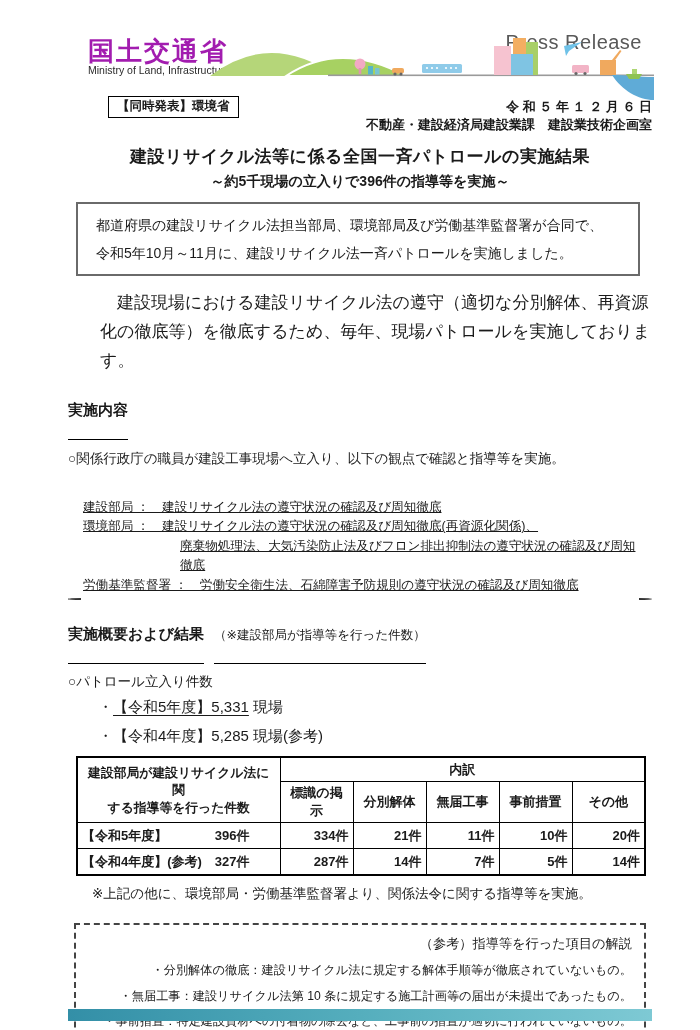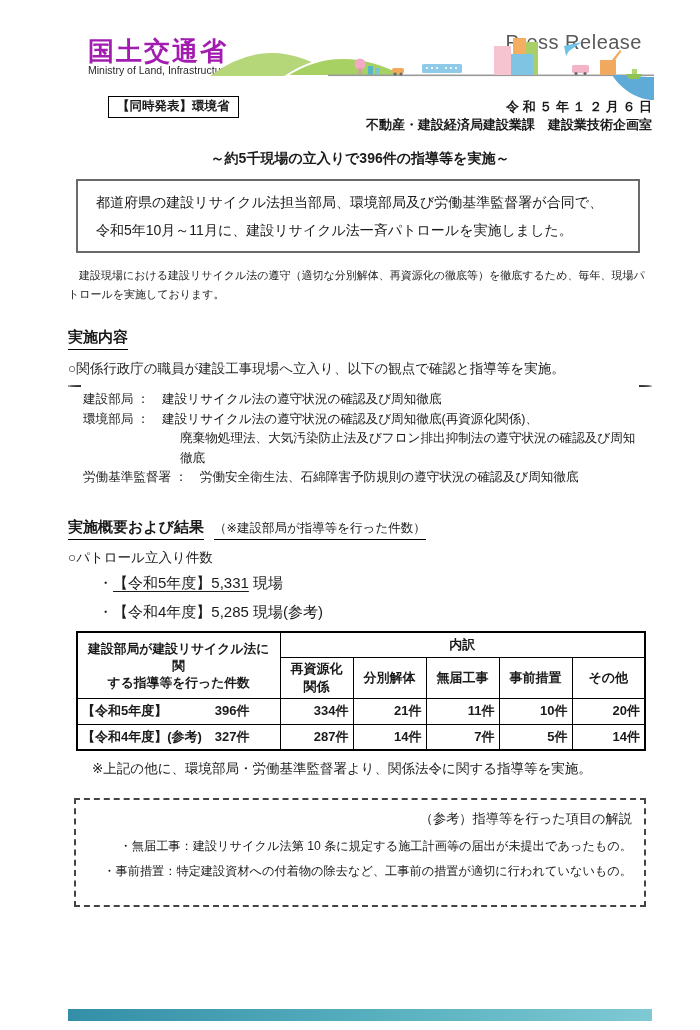--- a/index.html
+++ b/index.html
@@ -21,29 +21,29 @@
   .hdr-dept { position:absolute; right:48px; top:116px; font-size:13px; font-weight:700; }
   .illus { position:absolute; left:208px; top:28px; }
 
   
   .content { position:absolute; left:0; top:145px; width:700px; padding:0 48px 0 68px; }
   .title-main { text-align:center; font-size:17px; font-weight:700; letter-spacing:0.5px; }
   .title-sub { text-align:center; font-size:14px; font-weight:700; margin-top:5px; }
 
   .summary-box { width:564px; margin:11px 0 0 8px; border:2px solid #6a6a6a; padding:7px 18px; font-size:14px; line-height:2.0; }
 
-  .intro { margin-top:13px; font-size:11px; line-height:1.7; }
+  .intro { margin-top:13px; font-size:17px; line-height:1.7;margin-left:32px; }
 
   .sec-heading { margin-top:25px; font-size:15px; font-weight:700; }
-  .sec-heading > span { display:inline-block; border-bottom:1.8px solid #000; padding-bottom:2px; }
+  .sec-heading > span { display:inline-block; border-bottom:1.8px solid #000; padding-bottom:19px; }
   .sec-note { font-size:12.5px; font-weight:400; margin-left:10px; }
 
   .lead { margin-top:10px; font-size:13.5px; }
 
-  .paren-box { display:flex; align-items:flex-start; margin-top:7px; width:584px; }
+  .paren-box { display:flex; align-items:flex-end; margin-top:25px; width:584px;text-decoration:underline; }
   .paren { flex:0 0 13px; }
   .paren-l { border:1.5px solid #333; border-right:none; border-radius:13px 0 0 13px / 50% 0 0 50%; }
   .paren-r { border:1.5px solid #333; border-left:none; border-radius:0 13px 13px 0 / 0 50% 50% 0; }
   .paren-body { flex:1; padding:5px 2px; font-size:12.6px; line-height:1.55; }
   .paren-body .indent { padding-left:97px; }
 
   .patrol-title { margin-top:9px; font-size:13.5px; }
   .patrol-bullet { margin:4px 0 0 30px; font-size:15px; line-height:1.65; }
   .u { text-decoration:underline; text-underline-offset:3px; }
 
@@ -129,20 +129,21 @@
 
       <g>
         <path d="M418 46 l16 0 -3 5 -10 0 Z" fill="#8fc353"></path>
         <rect x="424" y="41" width="5" height="5" fill="#aed673"></rect>
       </g>
     </svg>
   </div>
 
   <div class="content">
 
+    <div class="title-main">建設リサイクル法等に係る全国一斉パトロールの実施結果</div>
     <div class="title-sub">～約5千現場の立入りで396件の指導等を実施～</div>
 
     <div class="summary-box">
       <div>都道府県の建設リサイクル法担当部局、環境部局及び労働基準監督署が合同で、</div>
       <div>令和5年10月～11月に、建設リサイクル法一斉パトロールを実施しました。</div>
     </div>
 
     <div class="intro">　建設現場における建設リサイクル法の遵守（適切な分別解体、再資源化の徹底等）を徹底するため、毎年、現場パトロールを実施しております。</div>
 
     <div class="sec-heading"><span>実施内容</span></div>
@@ -169,21 +170,21 @@
     <table class="res">
       <tbody>
           <tr>
         <th class="col1" rowspan="2">
           <div>建設部局が建設リサイクル法に関</div>
           <div>する指導等を行った件数</div>
         </th>
         <th class="hdr" colspan="5">内訳</th>
       </tr>
       <tr>
-        <th class="hdr c2">再資源化関係</th>
+        <th class="hdr c2">標識の掲示</th>
         <th class="hdr c3">分別解体</th>
         <th class="hdr c4">無届工事</th>
         <th class="hdr c5">事前措置</th>
         <th class="hdr c6">その他</th>
       </tr>
       <tr>
         <td class="lbl">
           <div class="row-flex">
                 <span>【令和5年度】</span>
                 <span>396件</span>
@@ -208,20 +209,21 @@
         <td class="num">5件</td>
         <td class="num">14件</td>
       </tr>
     </tbody>
       </table>
 
     <div class="tbl-note">※上記の他に、環境部局・労働基準監督署より、関係法令に関する指導等を実施。</div>
 
     <div class="ref-box">
       <div class="ref-title">（参考）指導等を行った項目の解説</div>
+      <div class="ref-item">・分別解体の徹底：建設リサイクル法に規定する解体手順等が徹底されていないもの。</div>
       <div class="ref-item">・無届工事：建設リサイクル法第 10 条に規定する施工計画等の届出が未提出であったもの。</div>
       <div class="ref-item">・事前措置：特定建設資材への付着物の除去など、工事前の措置が適切に行われていないもの。</div>
     </div>
 
   </div>
 
   <div class="footer-bar"></div>
 </div>
 
 </body></html>

